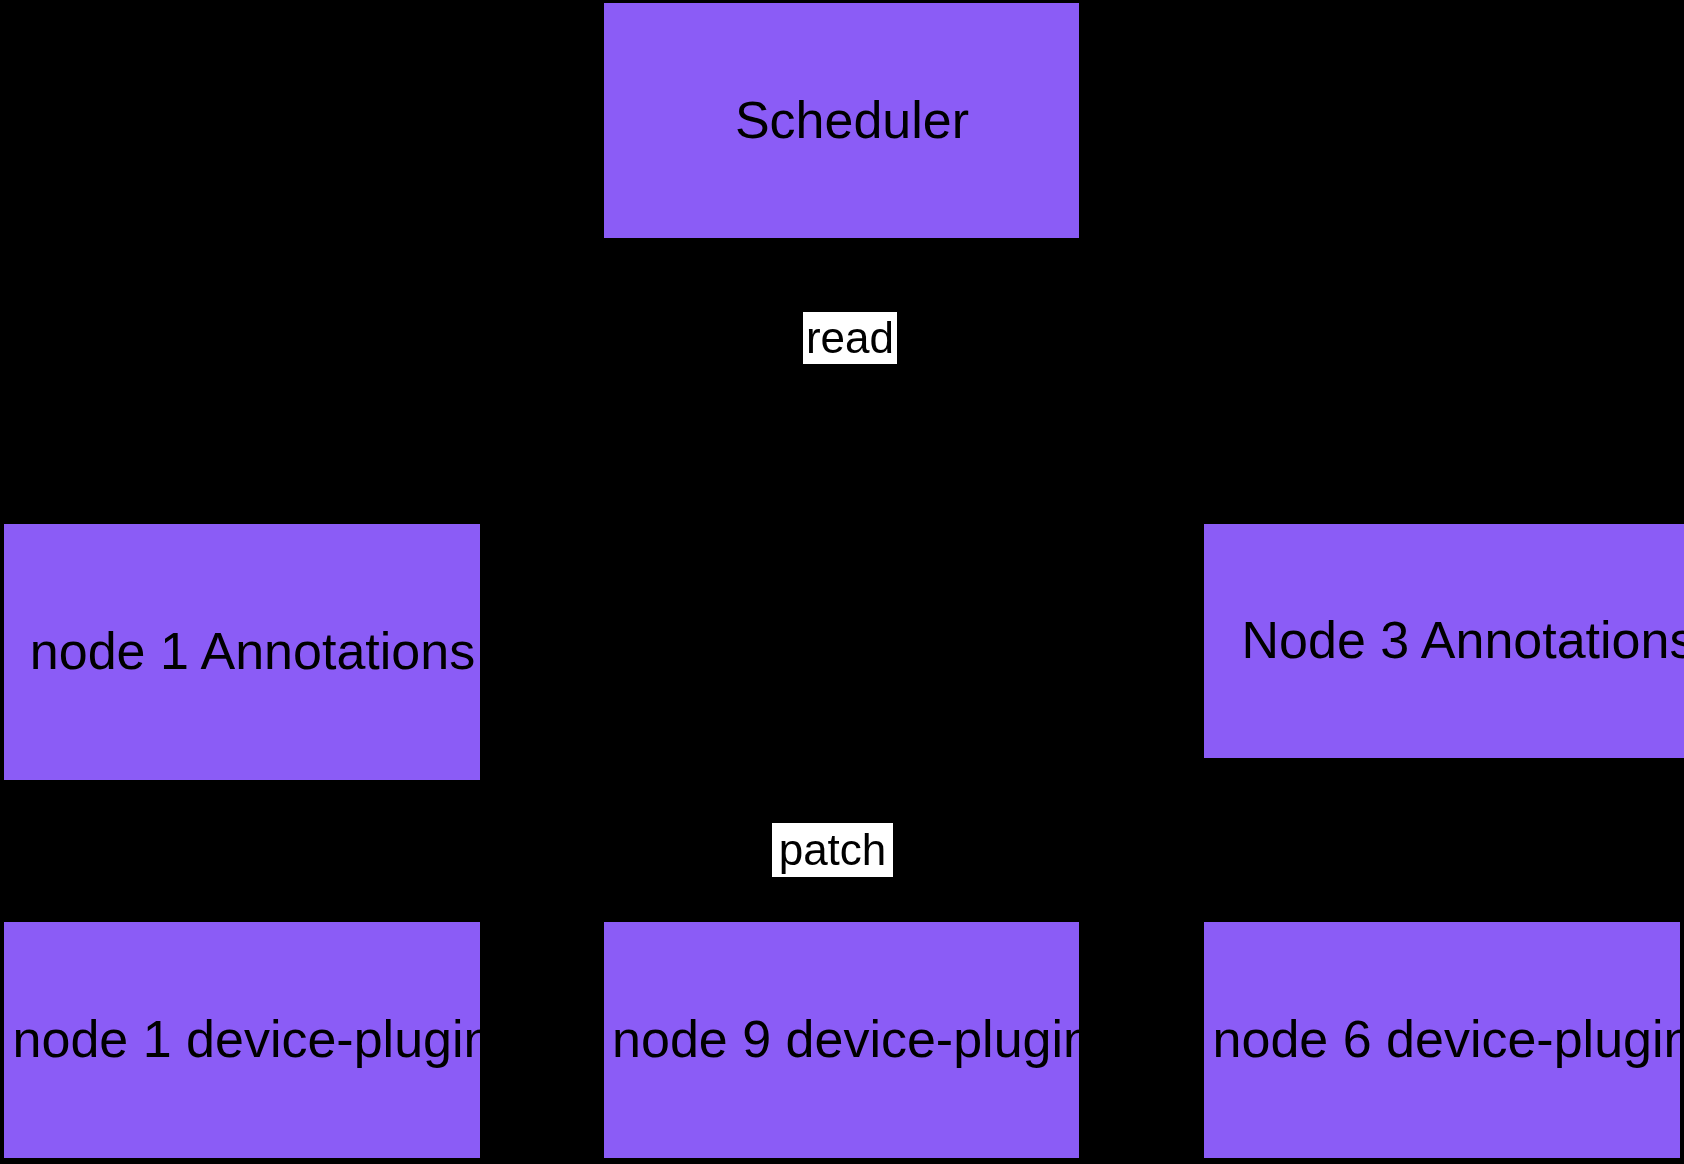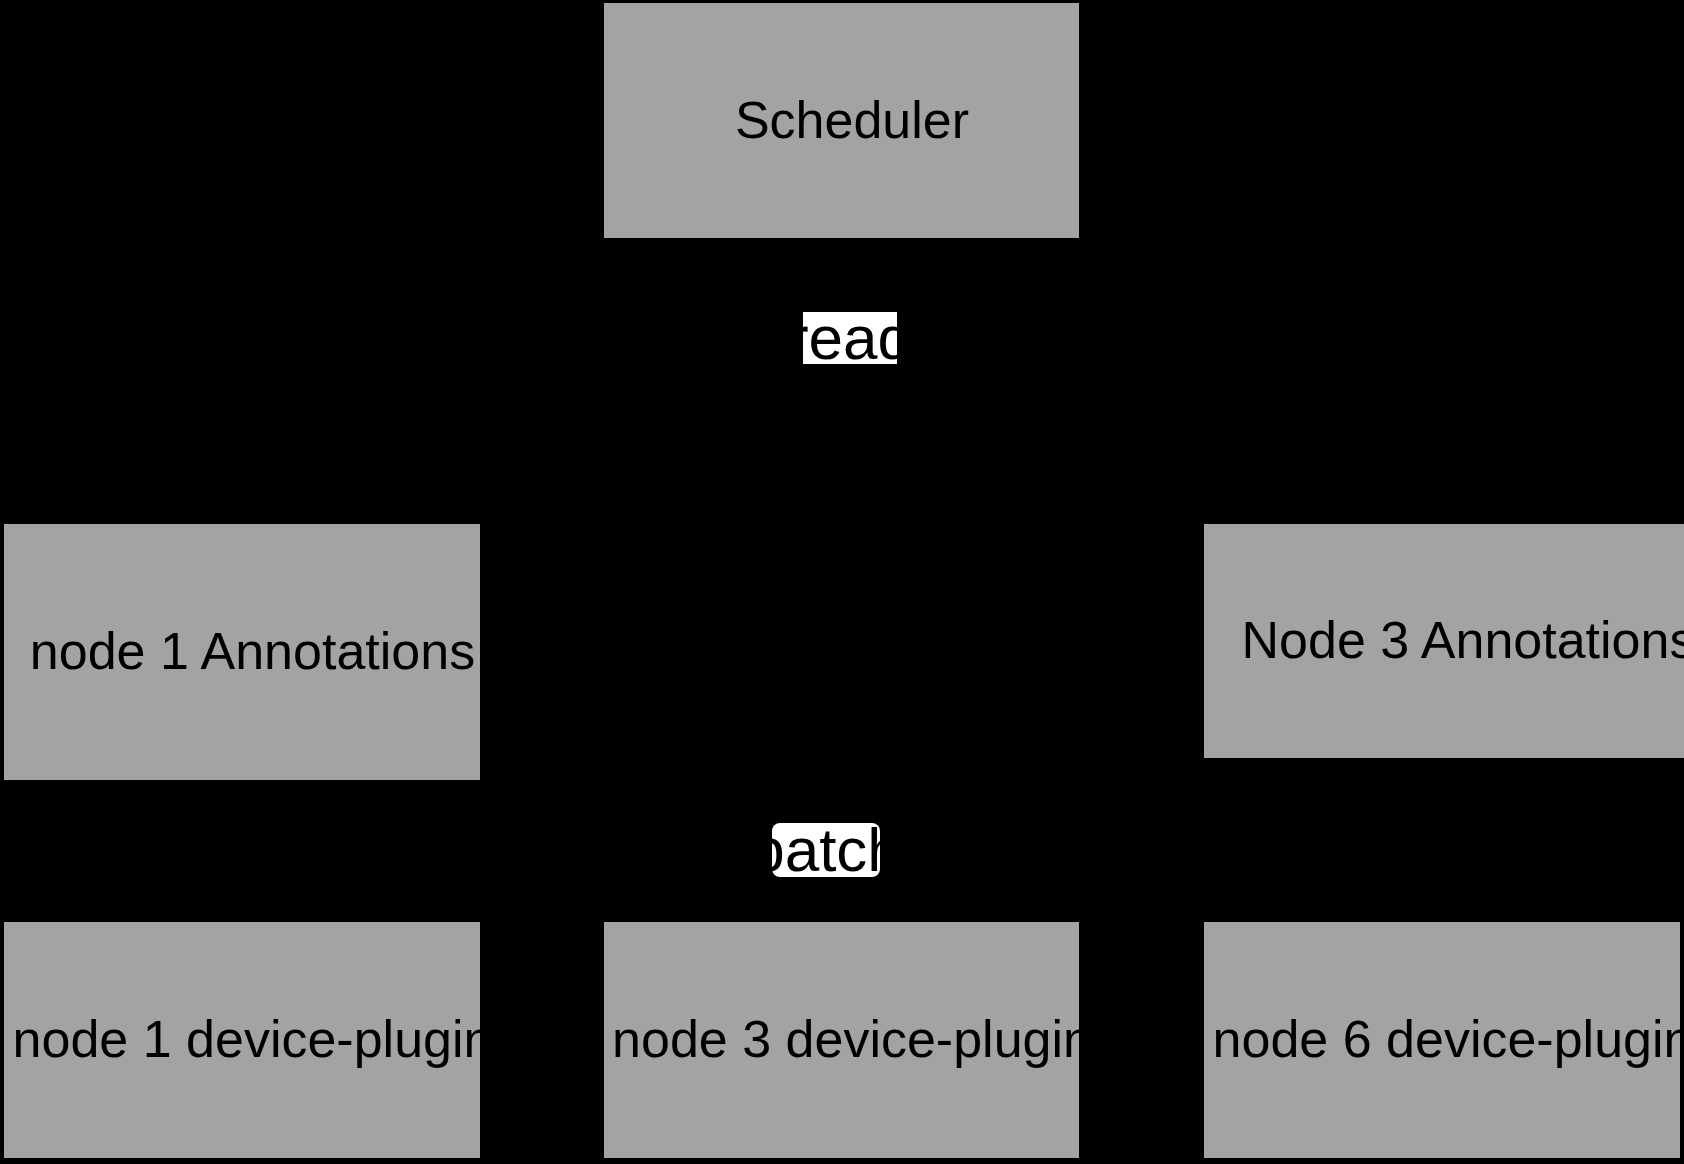--- a/index.html
+++ b/index.html
@@ -14,49 +14,49 @@
     overflow: hidden;
     font-family: "Liberation Sans", "DejaVu Sans", sans-serif;
   }
   .canvas {
     position: absolute;
     inset: 0;
     background: #000000;
   }
   .node {
     position: absolute;
-    background: #a3a3a3;
+    background: #8b5cf6;
     color: #000000;
     display: flex;
     align-items: center;
     justify-content: center;
     text-align: center;
     font-size: 52px;
     line-height: 1.15;
     box-sizing: border-box;
     white-space: nowrap;
     padding-left: 21px;
   }
   .edge-label {
     position: absolute;
     background: #ffffff;
     color: #000000;
     display: flex;
     align-items: center;
     justify-content: center;
-    font-size: 62px;
+    font-size: 44px;
     line-height: 1;
     box-sizing: border-box;
     white-space: nowrap;
   }
   
   #node-scheduler   { left: 604px;  top: 3px;   width: 475px; height: 235px; }
   
   #edge-label-read  { left: 803px;  top: 312px; width: 94px;  height: 52px; }
-  #edge-label-patch { left: 772px;  top: 823px; width: 108px; height: 54px; border-radius: 8px; }
+  #edge-label-patch { left: 772px;  top: 823px; width: 121px; height: 54px; }
   
   #node-annotations-1 { left: 4px;    top: 524px; width: 476px; height: 256px; }
   #node-annotations-2 { left: 604px;  top: 524px; width: 475px; height: 234px; }
   #node-annotations-3 { left: 1204px; top: 524px; width: 508px; height: 234px; }
   
   #node-plugin-1 { left: 4px;    top: 922px; width: 476px; height: 236px; align-items: center; }
   #node-plugin-2 { left: 604px;  top: 922px; width: 475px; height: 236px; }
   #node-plugin-3 { left: 1204px; top: 922px; width: 476px; height: 236px; }
 </style>
 </head>
@@ -83,20 +83,20 @@
 
   <div class="edge-label" id="edge-label-patch">
     <span>patch</span>
   </div>
 
   <div class="node" id="node-plugin-1">
     <span>node 1 device-plugin</span>
   </div>
 
   <div class="node" id="node-plugin-2">
-    <span>node 3 device-plugin</span>
+    <span>node 9 device-plugin</span>
   </div>
 
   <div class="node" id="node-plugin-3">
     <span>node 6 device-plugin</span>
   </div>
 
 </div>
 
 </body></html>

